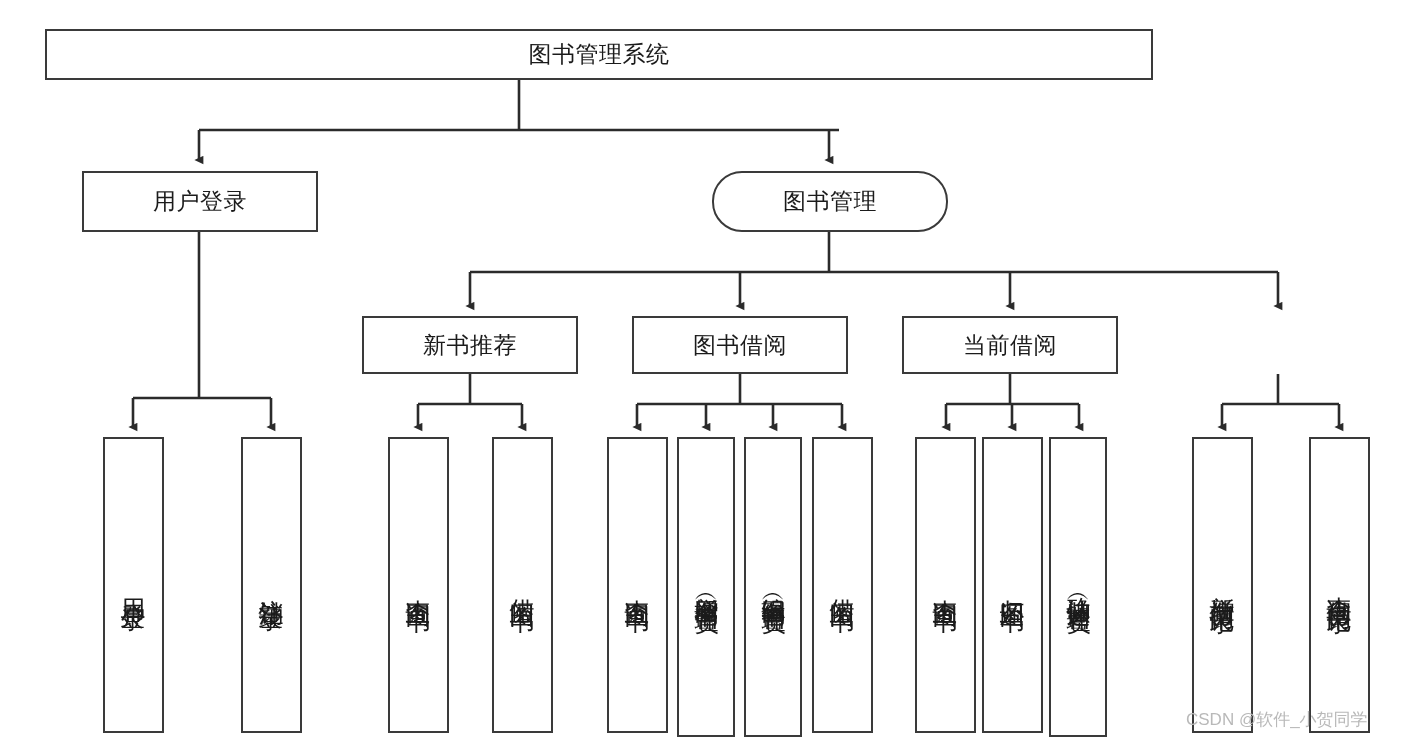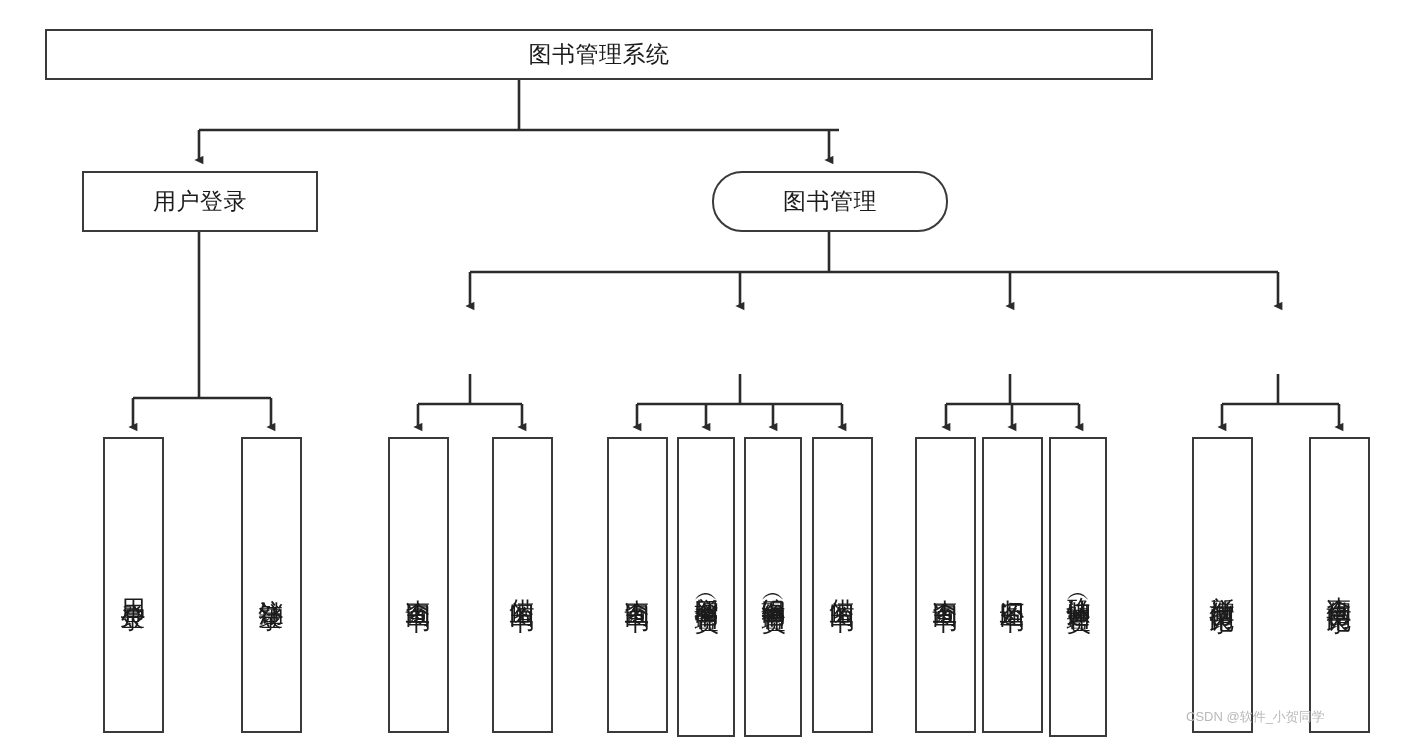--- a/index.html
+++ b/index.html
@@ -58,21 +58,21 @@
     white-space: nowrap;
   }
   .node.v.small .label {
     font-size: 24px;
     letter-spacing: 2px;
   }
   .watermark {
     position: absolute;
     left: 1186px;
     top: 708px;
-    font-size: 13px;
+    font-size: 17px;
     color: #b9b9b9;
     white-space: nowrap;
     font-family: "Liberation Sans", "DejaVu Sans", sans-serif;
   }
 </style>
 </head>
 <body>
 
 <div id="canvas">
 
@@ -130,20 +130,29 @@
     <span class="label">图书管理系统</span>
   </div>
 
   <div class="node h" style="left:82px; top:171px; width:236px; height:61px;">
     <span class="label">用户登录</span>
   </div>
   <div class="node h" style="left:712px; top:171px; width:236px; height:61px;border-radius:30px;">
     <span class="label">图书管理</span>
   </div>
 
+  <div class="node h" style="left:362px; top:316px; width:216px; height:58px;">
+    <span class="label">新书推荐</span>
+  </div>
+  <div class="node h" style="left:632px; top:316px; width:216px; height:58px;">
+    <span class="label">图书借阅</span>
+  </div>
+  <div class="node h" style="left:902px; top:316px; width:216px; height:58px;">
+    <span class="label">当前借阅</span>
+  </div>
 
   <div class="node v" style="left:103px; top:437px; width:61px; height:296px;">
     <span class="label">用户登录</span>
   </div>
   <div class="node v" style="left:241px; top:437px; width:61px; height:296px;">
     <span class="label">注销登录</span>
   </div>
 
   <div class="node v" style="left:388px; top:437px; width:61px; height:296px;">
     <span class="label">查询图书</span>

